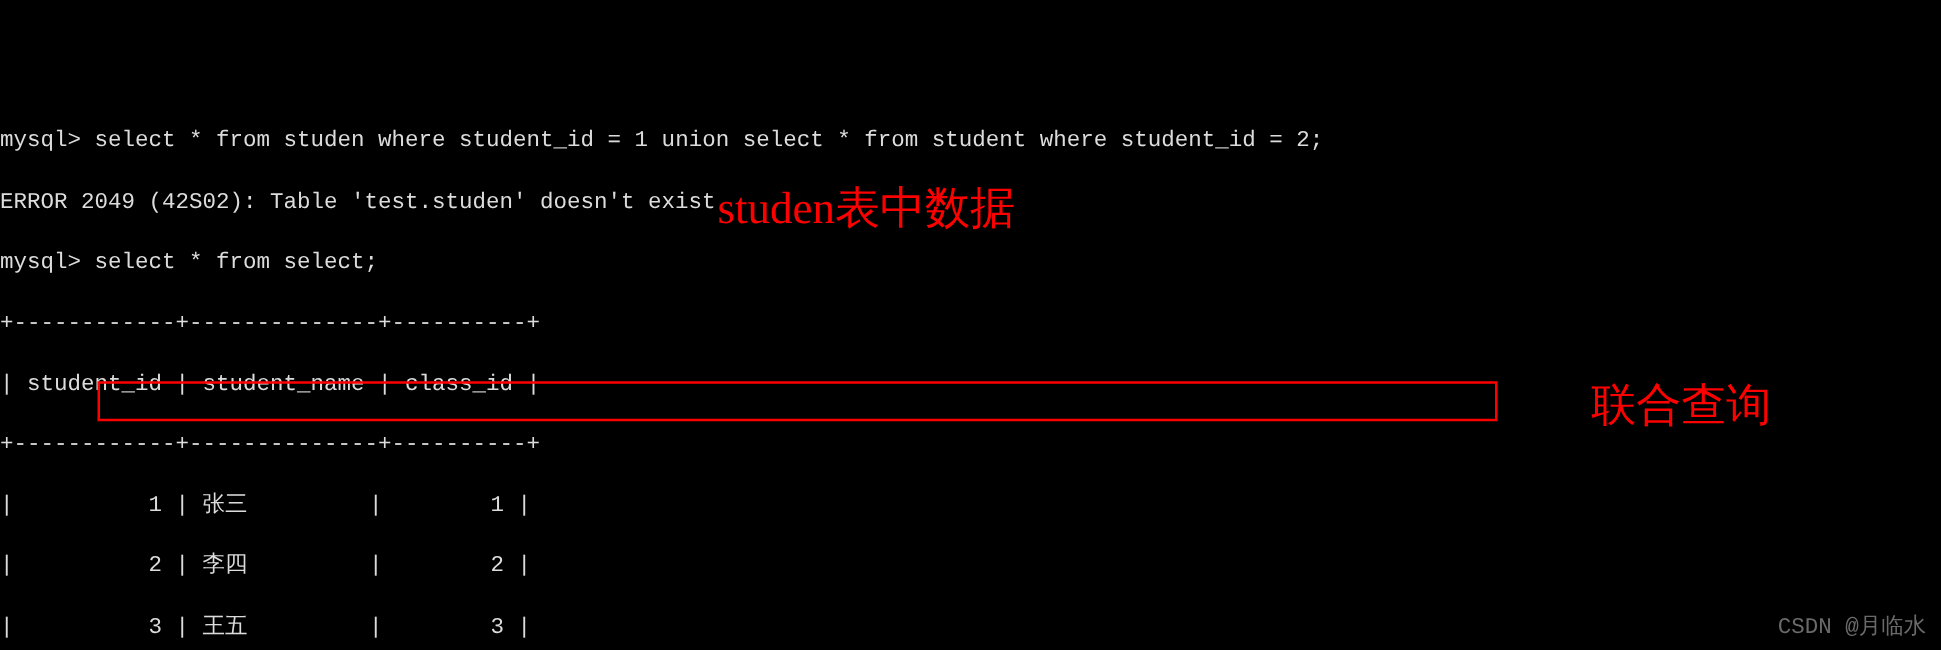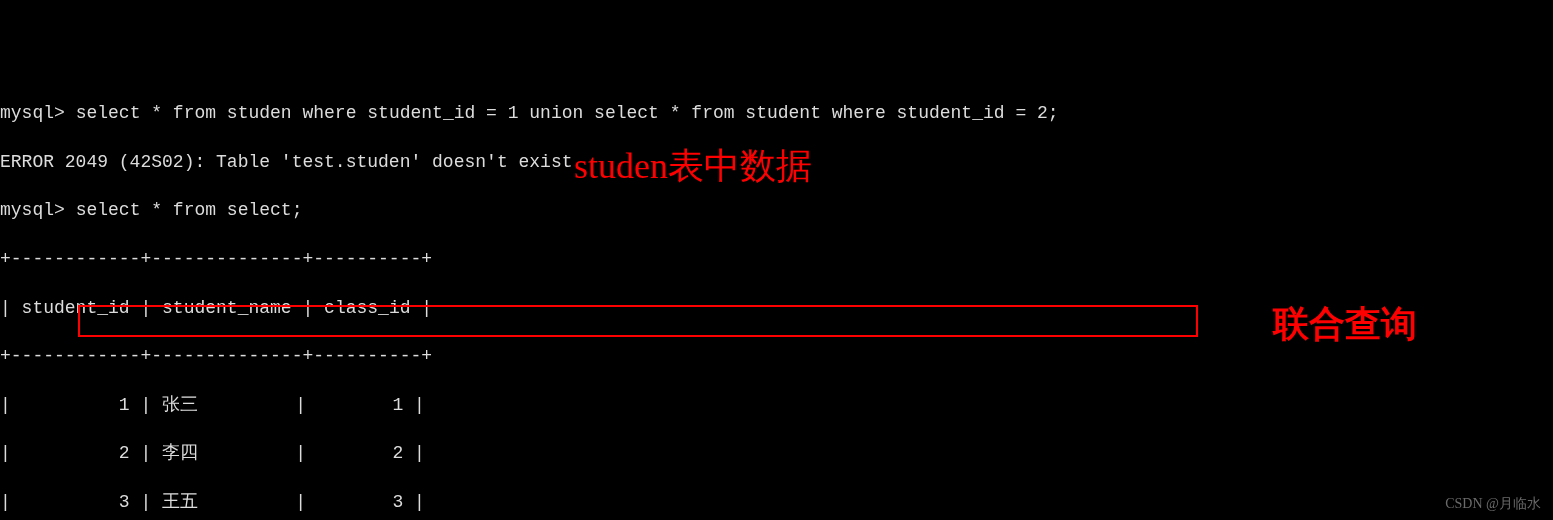--- a/index.html
+++ b/index.html
@@ -27,39 +27,39 @@
     white-space: nowrap;
     margin-left: 44px;
   }
   .annotation2 {
     position: absolute;
     top: 300px;
     left: 1273px;
     color: #ff0000;
     font-family: "SimSun", "宋体", serif;
     font-size: 36px;
-    font-weight: bold;
+    font-weight: normal;
     white-space: nowrap;
   }
   .redbox {
     position: absolute;
     top: 305px;
     left: 78px;
     width: 1120px;
     height: 32px;
     border: 2px solid #ff0000;
     pointer-events: none;
   }
   .watermark {
     position: absolute;
     right: 12px;
     bottom: 6px;
     color: #6a6a6a;
-    font-size: 14px;
-    font-family: Liberation Serif, serif;
+    font-size: 18px;
+    font-family: Liberation Mono, monospace;
     margin-top: 16px;
   }
 </style>
 </head>
 <body>
 
 
 
 <div class="line"><span>mysql&gt;</span> <span>select * from studen where student_id = 1 union select * from student where student_id = 2;</span></div>
 <div class="line">ERROR 2049 (42S02): Table 'test.studen' doesn't exist</div>

